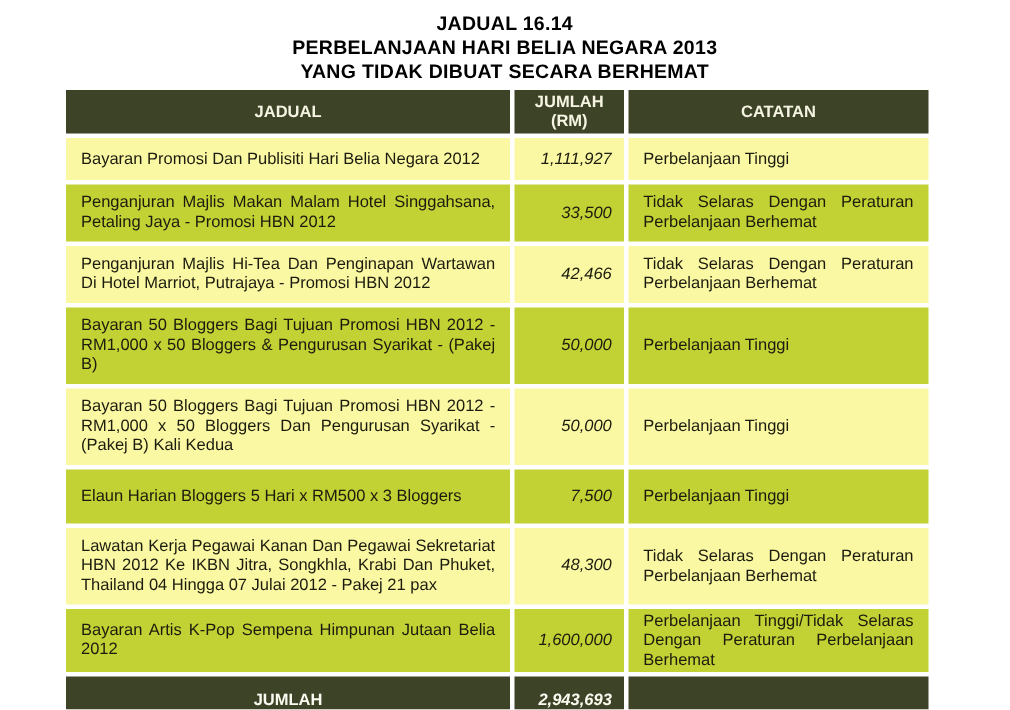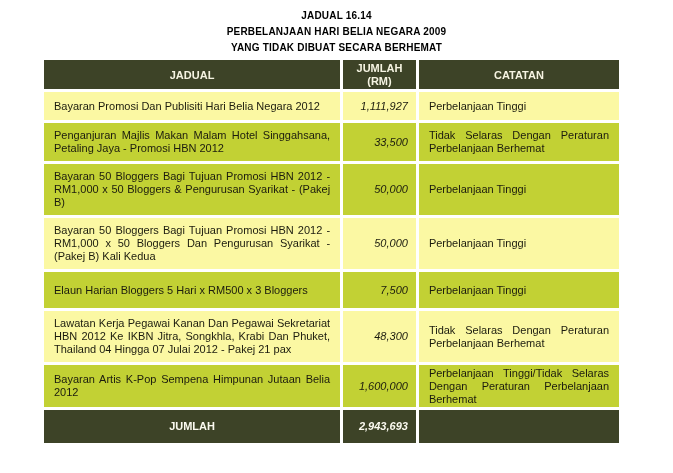--- a/index.html
+++ b/index.html
@@ -13,21 +13,21 @@
     width: 673px;
     height: 473px;
     background: #ffffff;
     overflow: hidden;
   }
   .title-block {
     padding-top: 8px;
     text-align: center;
     color: #000000;
     font-weight: bold;
-    font-size: 10px;
+    font-size: 13px;
     line-height: 16px;
     letter-spacing: 0.2px;
   }
   table.report {
     border-collapse: separate;
     border-spacing: 3px;
     table-layout: fixed;
     width: 581px;
     margin-left: 41px;
     margin-top: 1px;
@@ -76,21 +76,21 @@
   }
   tr.total-row td.c1 { text-align: center; }
 </style>
 </head>
 <body>
 
 <div class="page">
 
   <div class="title-block">
     <div>JADUAL 16.14</div>
-    <div>PERBELANJAAN HARI BELIA NEGARA 2009</div>
+    <div>PERBELANJAAN HARI BELIA NEGARA 2013</div>
     <div>YANG TIDAK DIBUAT SECARA BERHEMAT</div>
   </div>
 
   <table class="report">
     <colgroup>
       <col class="c1">
         <col class="c2">
         <col class="c3">
     </colgroup>
     <thead>
@@ -103,20 +103,25 @@
     </thead>
     <tbody>
       <tr class="light h1">
         <td class="c1">Bayaran Promosi Dan Publisiti Hari Belia Negara 2012</td>
         <td class="c2">1,111,927</td>
         <td class="c3">Perbelanjaan Tinggi</td>
       </tr>
       <tr class="green h2">
         <td class="c1">Penganjuran Majlis Makan Malam Hotel Singgahsana, Petaling Jaya - Promosi HBN 2012</td>
         <td class="c2">33,500</td>
+        <td class="c3">Tidak Selaras Dengan Peraturan Perbelanjaan Berhemat</td>
+      </tr>
+      <tr class="light h2">
+        <td class="c1">Penganjuran Majlis Hi-Tea Dan Penginapan Wartawan Di Hotel Marriot, Putrajaya - Promosi HBN 2012</td>
+        <td class="c2">42,466</td>
         <td class="c3">Tidak Selaras Dengan Peraturan Perbelanjaan Berhemat</td>
       </tr>
       <tr class="green h2">
         <td class="c1">Bayaran 50 Bloggers Bagi Tujuan Promosi HBN 2012 - RM1,000 x 50 Bloggers &amp; Pengurusan Syarikat - (Pakej B)</td>
         <td class="c2">50,000</td>
         <td class="c3">Perbelanjaan Tinggi</td>
       </tr>
       <tr class="light h3a">
         <td class="c1">Bayaran 50 Bloggers Bagi Tujuan Promosi HBN 2012 - RM1,000 x 50 Bloggers Dan Pengurusan Syarikat - (Pakej B) Kali Kedua</td>
         <td class="c2">50,000</td>

